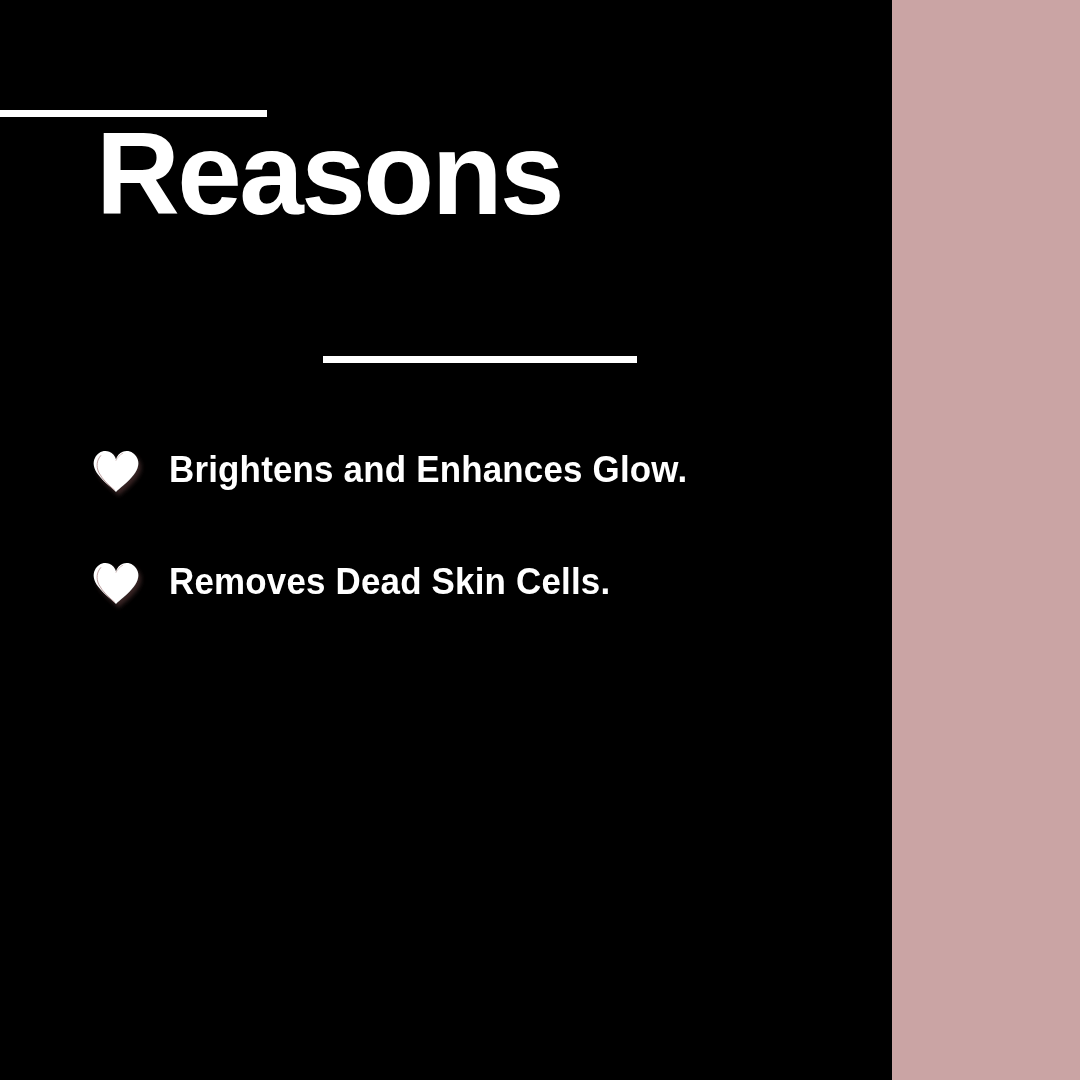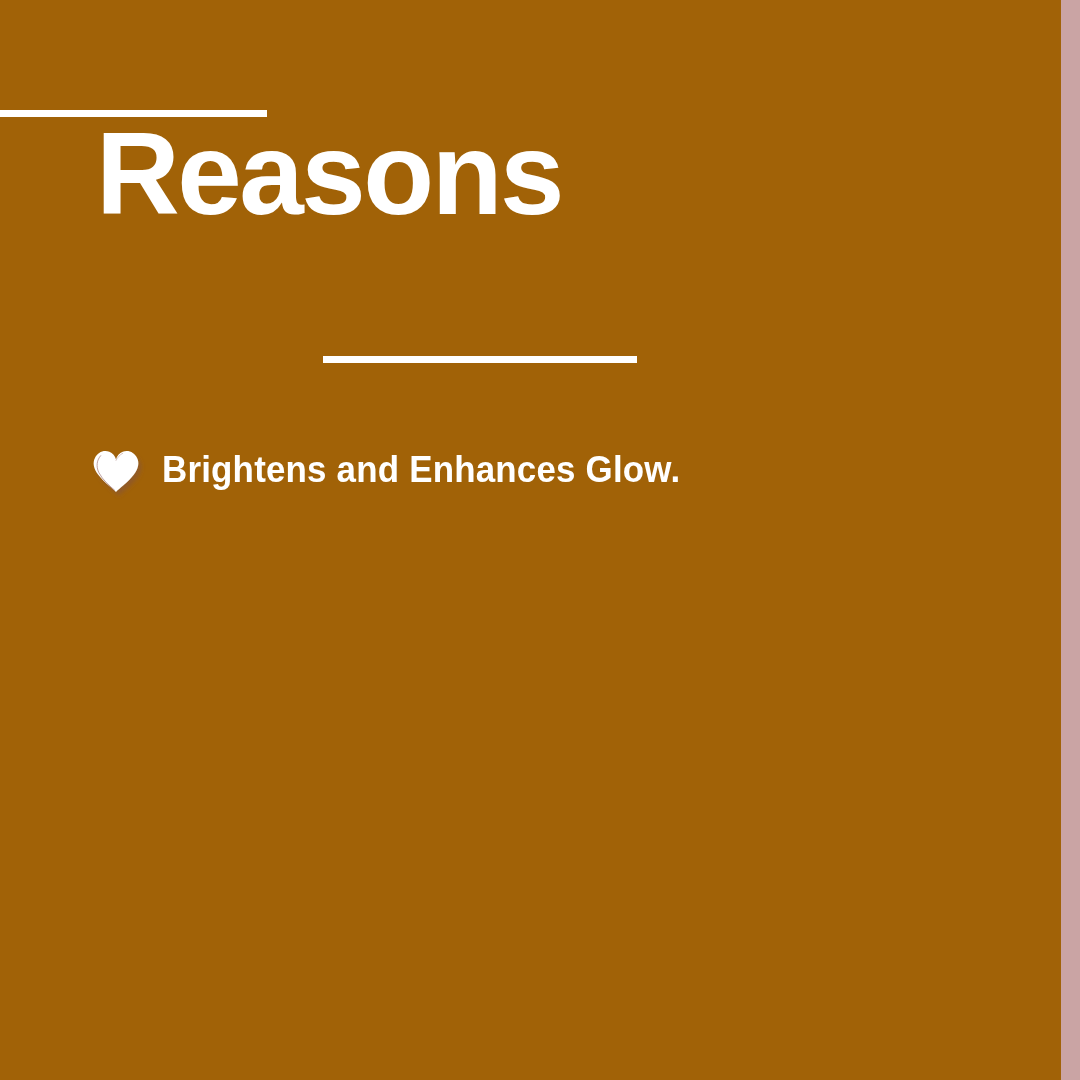--- a/index.html
+++ b/index.html
@@ -13,23 +13,23 @@
   body {
     background:#caa4a4;
     font-family:"Liberation Sans", sans-serif;
     position:relative;
     -webkit-font-smoothing:antialiased;
   }
 
   .poster {
     position:absolute;
     inset:0;
-    width:1061px;
+    width:892px;
     height:1080px;
-    background:#a16207;
+    background:#000000;
   }
 
   
   .rule-top {
     position:absolute;
     left:0;
     top:110px;
     width:267px;
     height:7px;
     background:#ffffff;
@@ -92,20 +92,21 @@
     left:92px;
     top:443px;
     width:900px;
   }
 
   .benefit-row {
     position:relative;
     height:112px;
     display:flex;
     align-items:flex-start;
+    gap:7px;
   }
 
   .benefit-bullet {
     position:relative;
     flex:0 0 auto;
     width:48px;
     height:46px;
     margin-top:5px;
   }
 
@@ -157,17 +158,32 @@
             </filter>
           </defs>
           <path filter="url(#hs1)" d="M50 92 C 44 85 25 72 13 56 C 3 43 1 31 6 21 C 11 9 25 3 36 8 C 43 11 48 17 50 24 C 52 17 57 11 64 8 C 75 3 89 9 94 21 C 99 31 97 43 87 56 C 75 72 56 85 50 92 Z" fill="#ffffff"></path>
           <path d="M18 16 C 10 25 8 38 14 51 C 22 67 38 80 47 88" fill="none" stroke="#b08d8d" stroke-width="2" stroke-linecap="round" opacity="0.85"></path>
           <path d="M50 26 C 53 20 58 14 64 11" fill="none" stroke="#b08d8d" stroke-width="1.8" stroke-linecap="round" opacity="0.6"></path>
         </svg>
       </span>
       <span class="benefit-text">Brightens and Enhances Glow.</span>
     </div>
 
+    <div class="benefit-row">
+      <span class="benefit-bullet">
+        <svg viewBox="0 0 100 96" xmlns="http://www.w3.org/2000/svg">
+          <defs>
+            <filter id="hs2" x="-40%" y="-40%" width="190%" height="190%">
+              <feDropShadow dx="6" dy="8" stdDeviation="4" flood-color="#7c4d4d" flood-opacity="0.45"></feDropShadow>
+            </filter>
+          </defs>
+          <path filter="url(#hs2)" d="M50 92 C 44 85 25 72 13 56 C 3 43 1 31 6 21 C 11 9 25 3 36 8 C 43 11 48 17 50 24 C 52 17 57 11 64 8 C 75 3 89 9 94 21 C 99 31 97 43 87 56 C 75 72 56 85 50 92 Z" fill="#ffffff"></path>
+          <path d="M18 16 C 10 25 8 38 14 51 C 22 67 38 80 47 88" fill="none" stroke="#b08d8d" stroke-width="2" stroke-linecap="round" opacity="0.85"></path>
+          <path d="M50 26 C 53 20 58 14 64 11" fill="none" stroke="#b08d8d" stroke-width="1.8" stroke-linecap="round" opacity="0.6"></path>
+        </svg>
+      </span>
+      <span class="benefit-text">Removes Dead Skin Cells.</span>
+    </div>
 
 
 
   </div>
 </div>
 
 </body></html>

